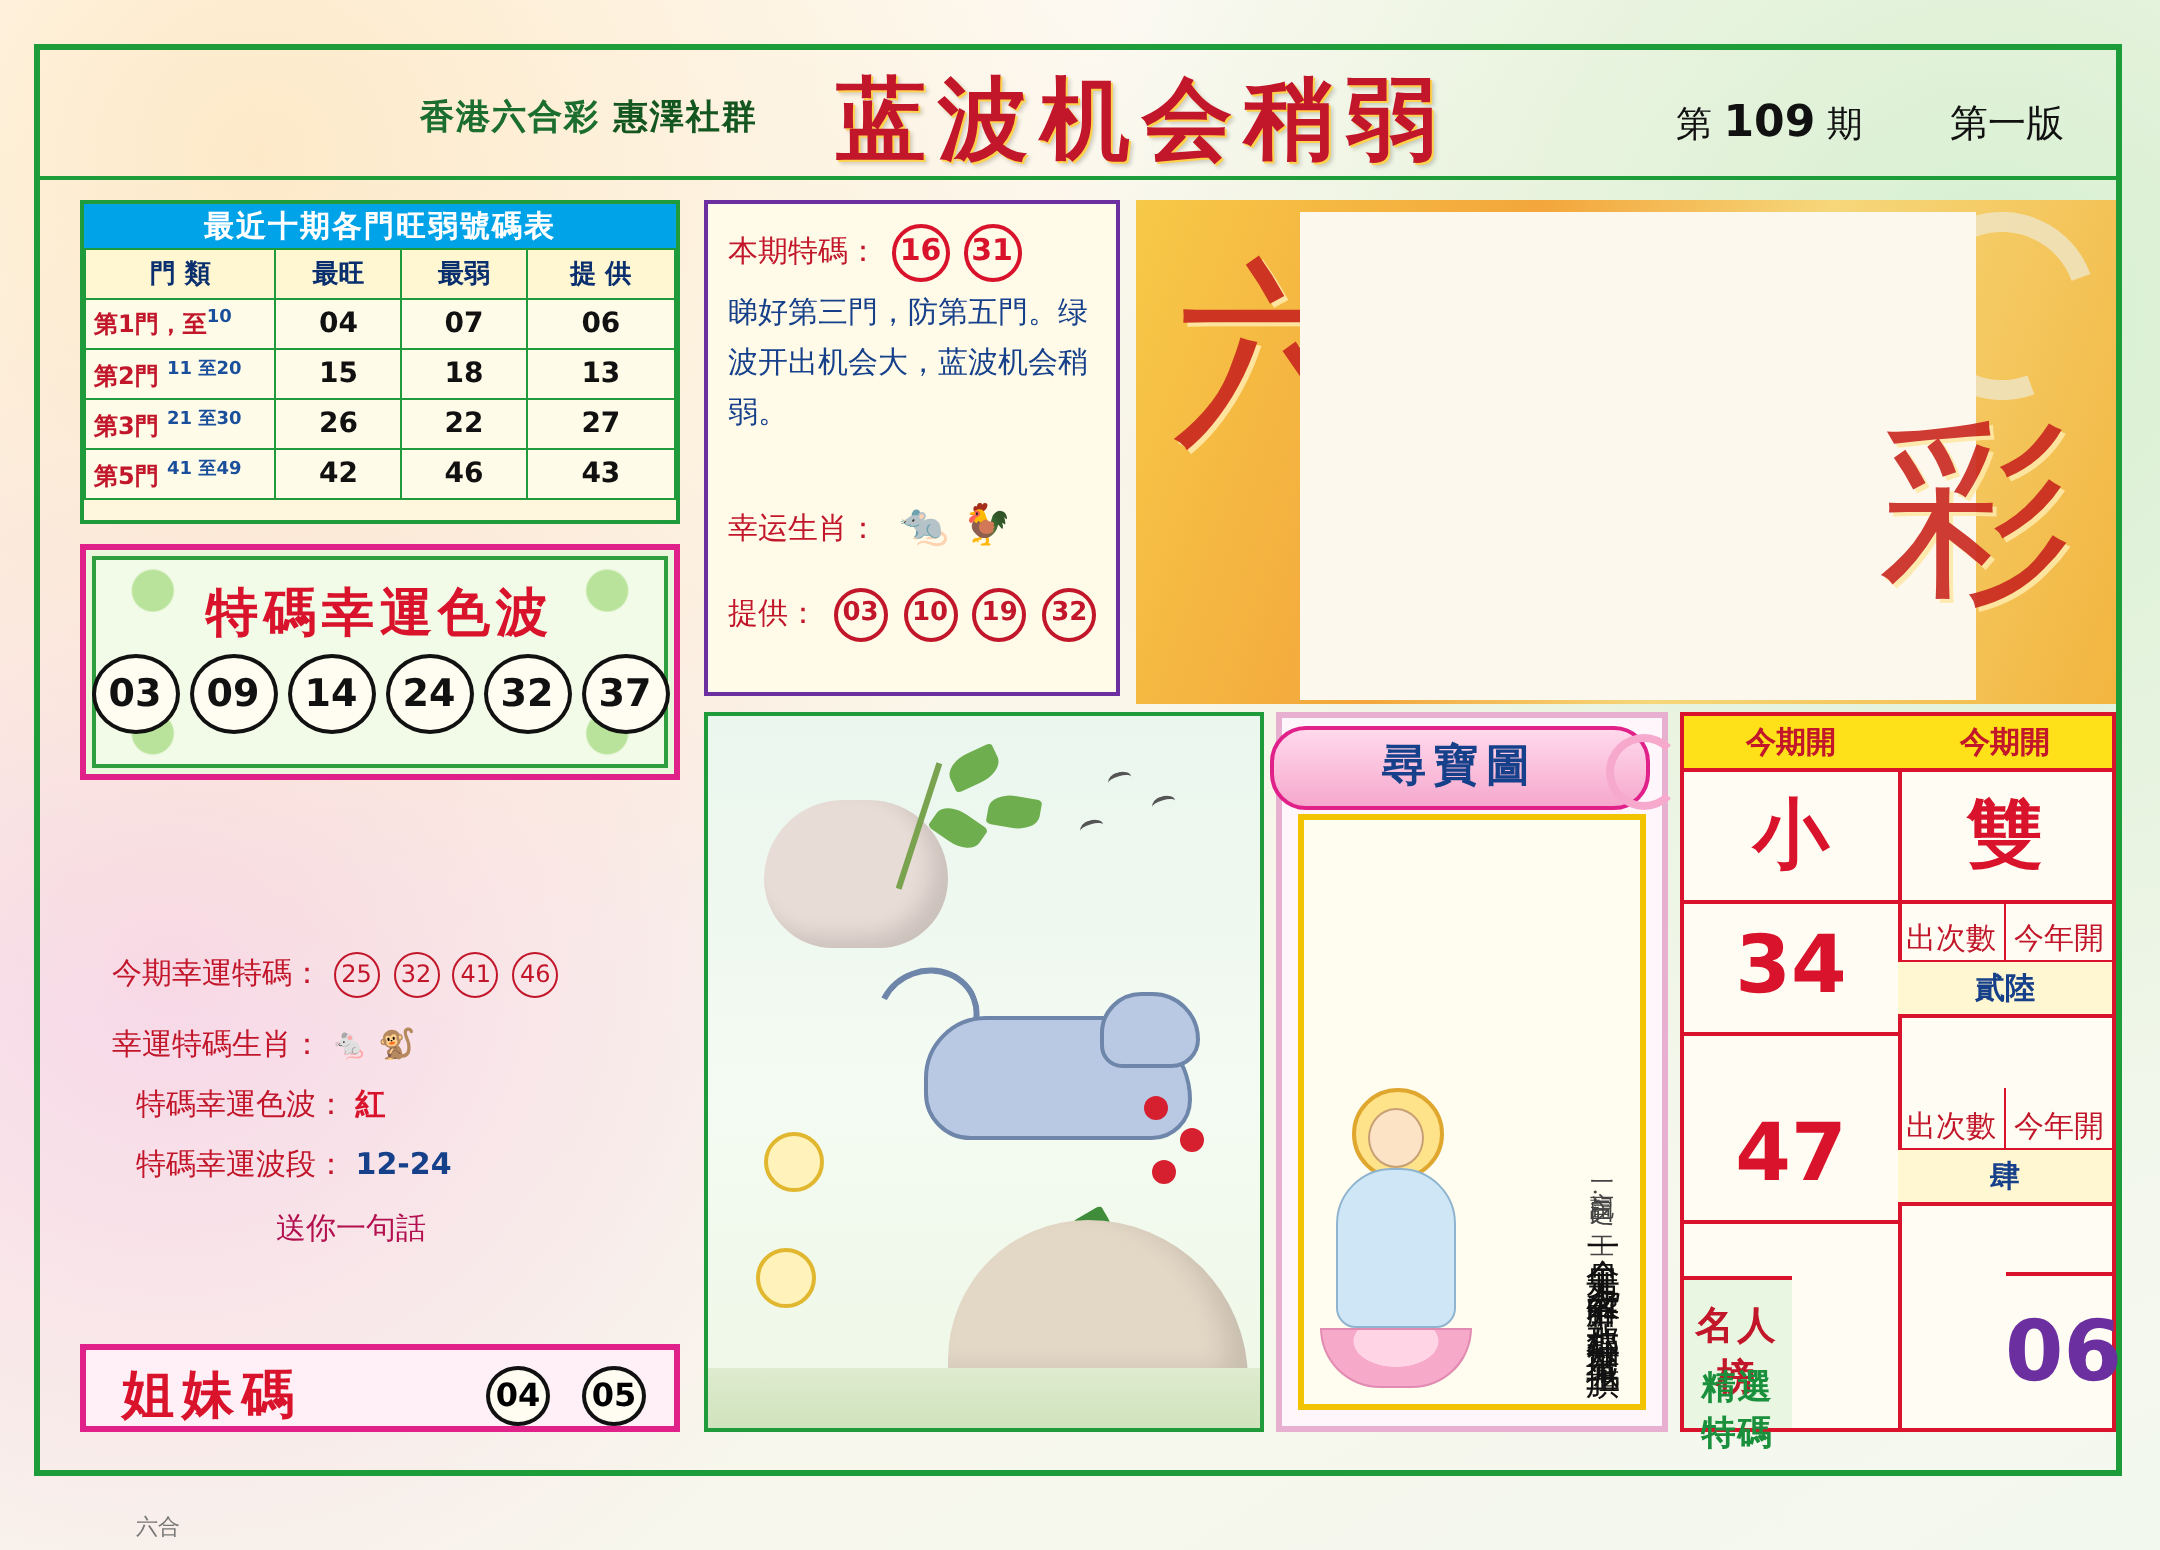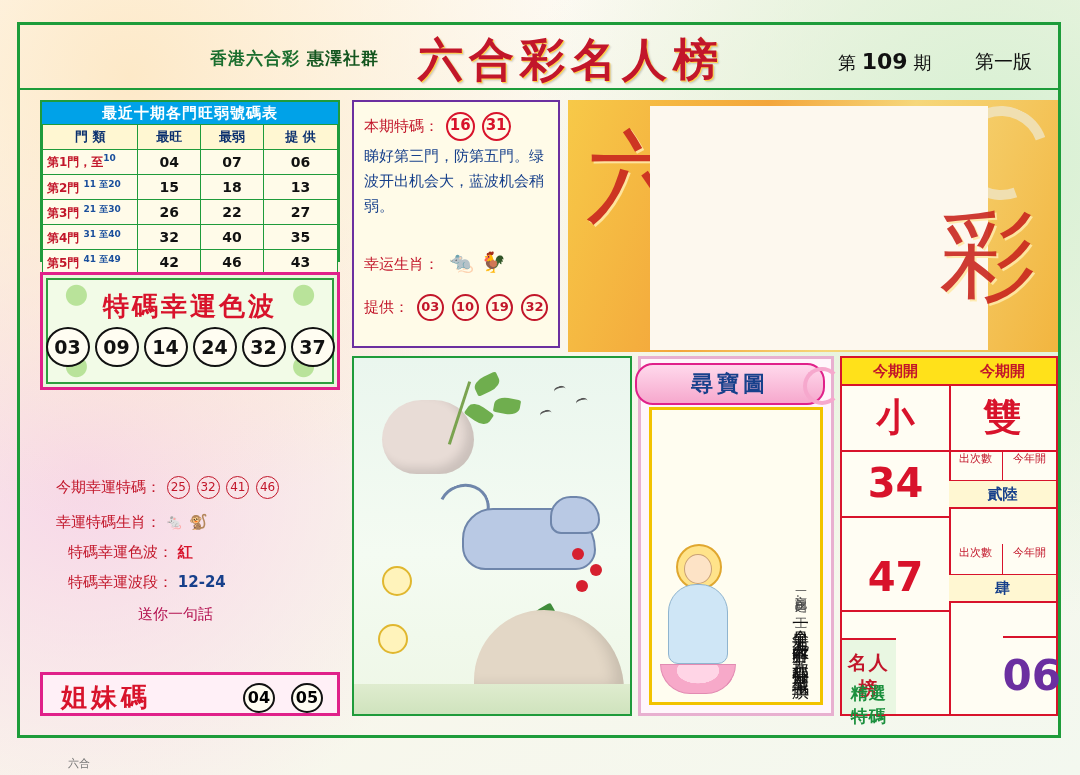--- a/index.html
+++ b/index.html
@@ -330,22 +330,22 @@
   .res-num.n1{top:92px;}
   .res-num.n2{top:186px;}
   .res-mini{
     position:absolute;right:0;width:100%;box-sizing:border-box;
     border-bottom:2px solid #d8132b;
   }
   .mini-head{
     display:flex;height:30px;border-bottom:1px solid #d8132b;
   }
   .mini-head div{
-    flex:1;font-size:11px;color:#c2162a;text-align:center;line-height:13px;
-    padding-top:2px;font-family:Liberation Sans, sans-serif;
+    flex:1;font-size:15px;color:#c2162a;text-align:center;line-height:13px;
+    padding-top:14px;font-family:Liberation Mono, monospace;
   }
   .mini-head div:first-child{border-right:1px solid #d8132b;}
   .mini-val{
     height:26px;color:#17408b;font-size:15px;font-weight:bold;text-align:center;
     line-height:26px;background:#fff7d2;font-family:"DejaVu Serif",serif;
   }
   .fame{
     position:absolute;left:0;bottom:0;width:50%;height:76px;
     border-top:2px solid #d8132b;background:#e9f7e2;box-sizing:border-box;
   }
@@ -374,21 +374,21 @@
 <body>
 
 <div class="page">
   <div class="frame"></div>
 
   <div class="header">
     <div class="hdr-sub">
       <span>香港六合彩</span>
       <span class="s2">惠澤社群</span>
     </div>
-    <div class="hdr-title">六合彩名人榜</div>
+    <div class="hdr-title">蓝波机会稍弱</div>
     <div class="hdr-issue">
       <span>第</span>
       <b>109</b>
       <span>期</span>
     </div>
     <div class="hdr-edition">第一版</div>
   </div>
   <div class="hdr-rule"></div>
 
   <div class="tbl-box">
@@ -420,28 +420,20 @@
       <tr>
         <td class="lbl">
           <span>第3門</span> <sup>21 至</sup><sup>30</sup>
         </td>
         <td class="num">26</td>
         <td class="num">22</td>
         <td class="num">27</td>
       </tr>
       <tr>
         <td class="lbl">
-          <span>第4門</span> <sup>31 至</sup><sup>40</sup>
-        </td>
-        <td class="num">32</td>
-        <td class="num">40</td>
-        <td class="num">35</td>
-      </tr>
-      <tr>
-        <td class="lbl">
           <span>第5門</span> <sup>41 至</sup><sup>49</sup>
         </td>
         <td class="num">42</td>
         <td class="num">46</td>
         <td class="num">43</td>
       </tr>
     </tbody>
       </table>
   </div>
 

